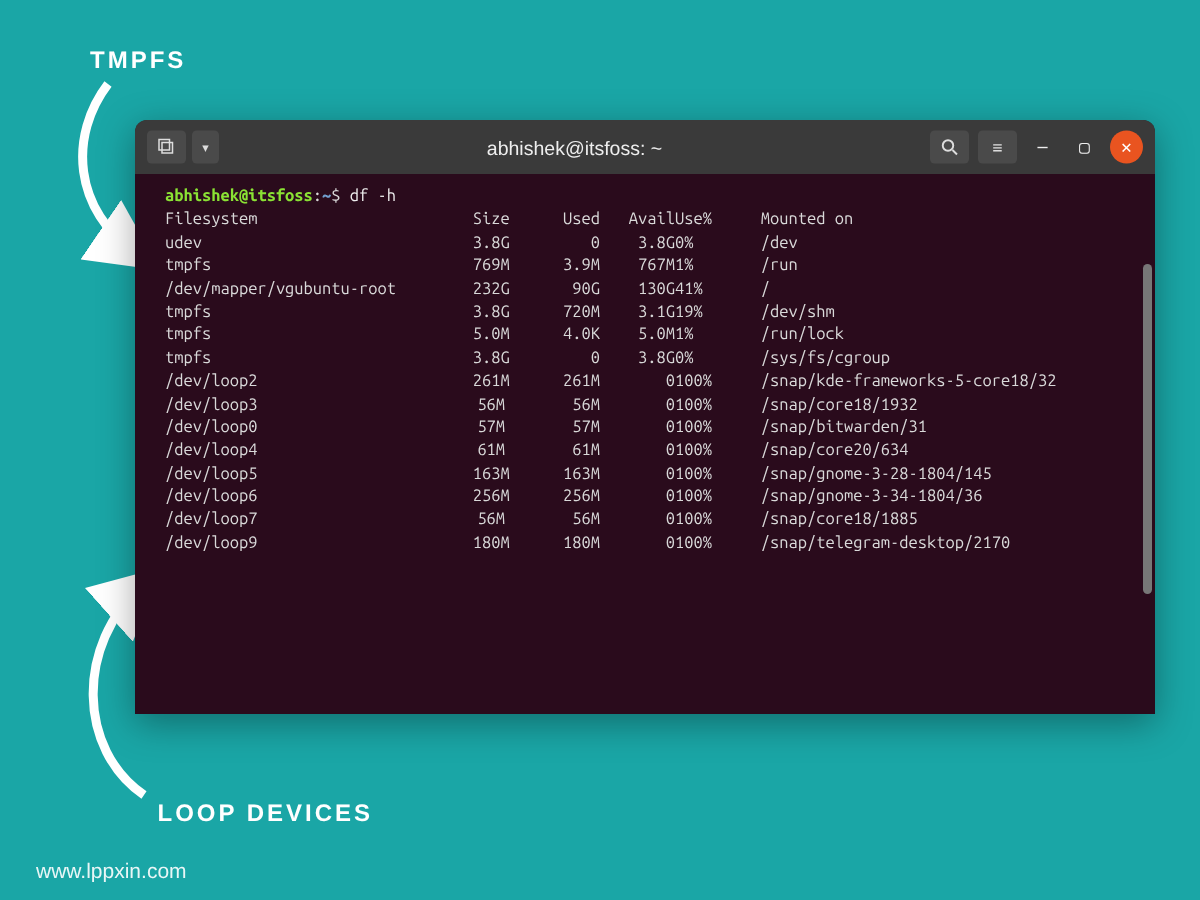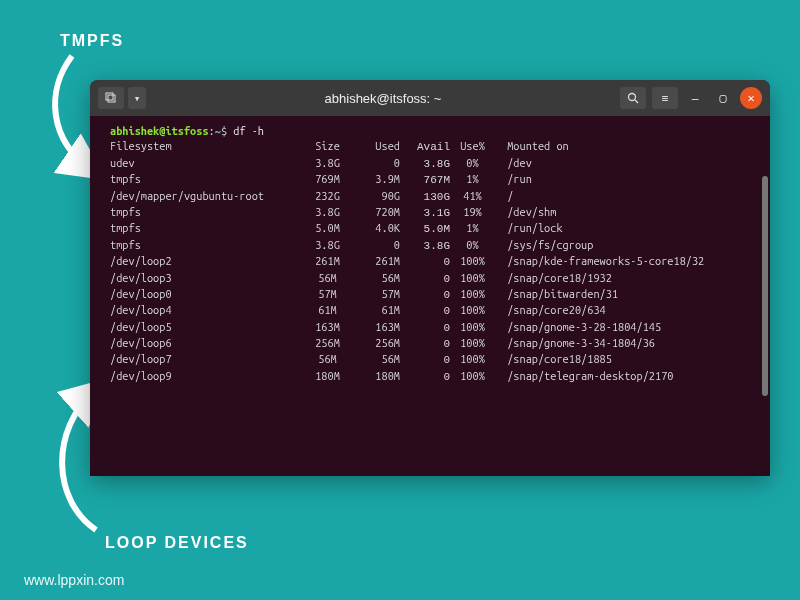--- a/index.html
+++ b/index.html
@@ -116,22 +116,22 @@
       background: #777;
       border-radius: 3px;
     }
     .prompt-user { color: #8ae234; font-weight: bold; }
     .prompt-sep { color: #d9d9d9; }
     .prompt-path { color: #3465a4; color: #729fcf; font-weight: bold; }
     .cmd { color: #eee; }
     .col-fs { width: 195px; display: inline-block; }
     .col-size { width: 45px; display: inline-block; text-align: center; }
     .col-used { width: 50px; display: inline-block; text-align: right; }
-    .col-avail { width: 50px; display: inline-block; text-align: right; font-family: Liberation Mono, monospace; }
-    .col-use { width: 45px; display: inline-block; text-align: center; }
+    .col-avail { width: 50px; display: inline-block; text-align: right; }
+    .col-use { width: 45px; display: inline-block; text-align: left; }
     .col-mount { padding-left: 6px; }
   </style>
 </head>
 <body>
 
 <div class="annotation tmpfs">TMPFS</div>
 <div class="annotation actual-disk">ACTUAL DISK</div>
 <div class="annotation loop-devices">LOOP DEVICES</div>
 <div class="watermark">www.lppxin.com</div>
 

